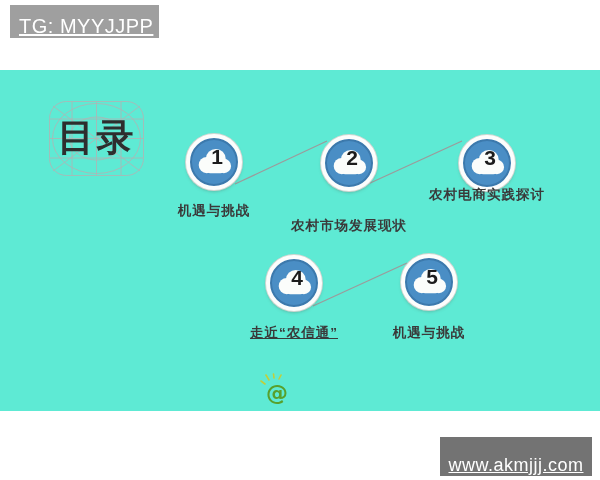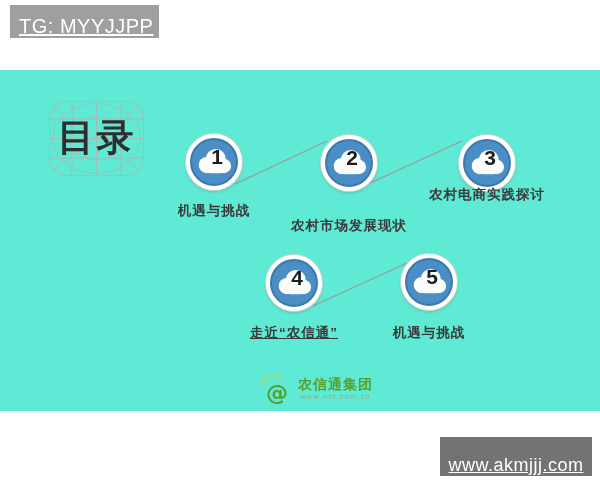--- a/index.html
+++ b/index.html
@@ -171,21 +171,17 @@
     <svg width="34" height="32" viewBox="0 0 34 32">
       <g stroke="#c3cf3a" stroke-width="1.6" stroke-linecap="round">
         <line x1="9" y1="7" x2="6" y2="2"></line>
         <line x1="14" y1="5" x2="13.5" y2="1"></line>
         <line x1="5" y1="11" x2="1" y2="8"></line>
         <line x1="19" y1="6" x2="21" y2="2"></line>
       </g>
       <text x="6" y="27" font-size="22" font-weight="bold" fill="#58a02c" font-family="'DejaVu Sans',sans-serif">@</text>
     </svg>
   </div>
-  <div class="text">
-    <span class="name">农信通集团</span>
-    <span class="url">www.nxt.com.cn</span>
-  </div>
 </div>
 
 <div class="banner banner-bottom">
   <span>www.akmjjj.com</span>
 </div>
 
 </body></html>

